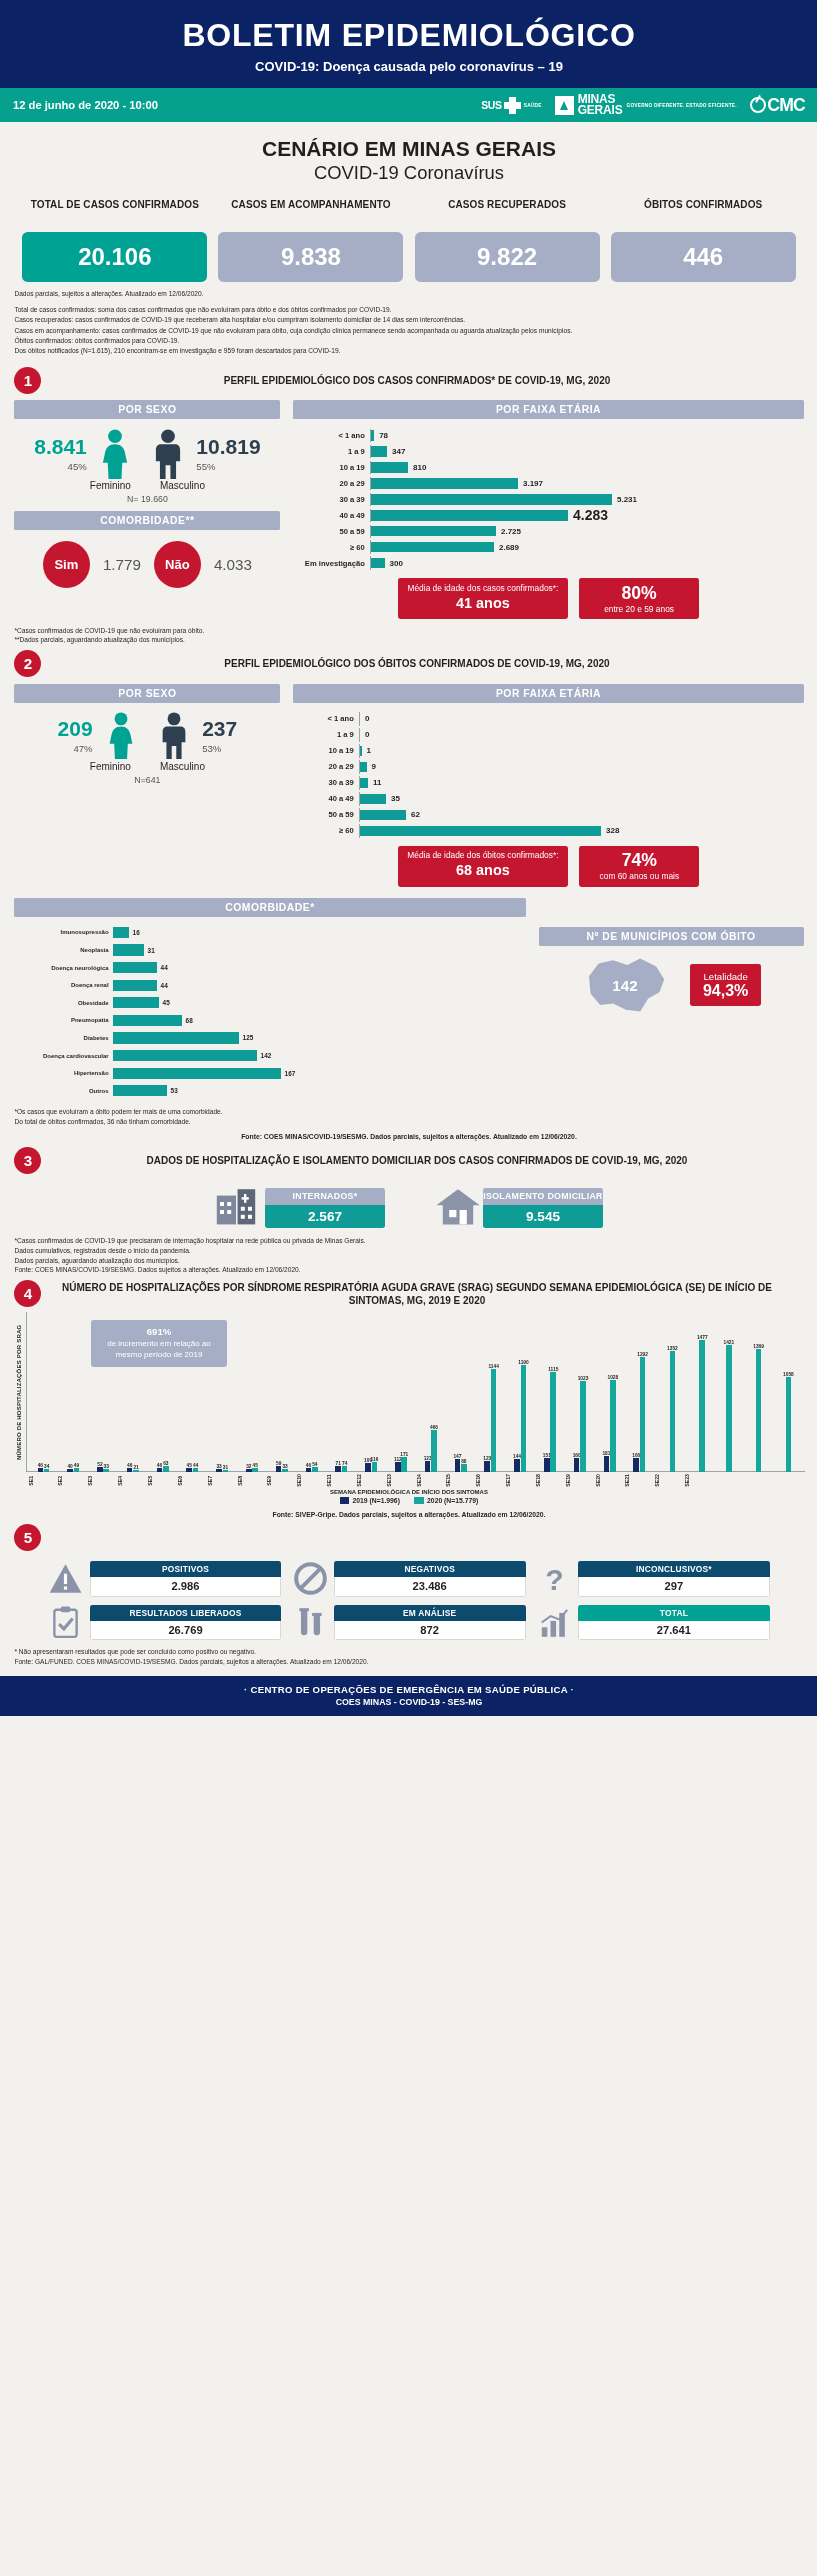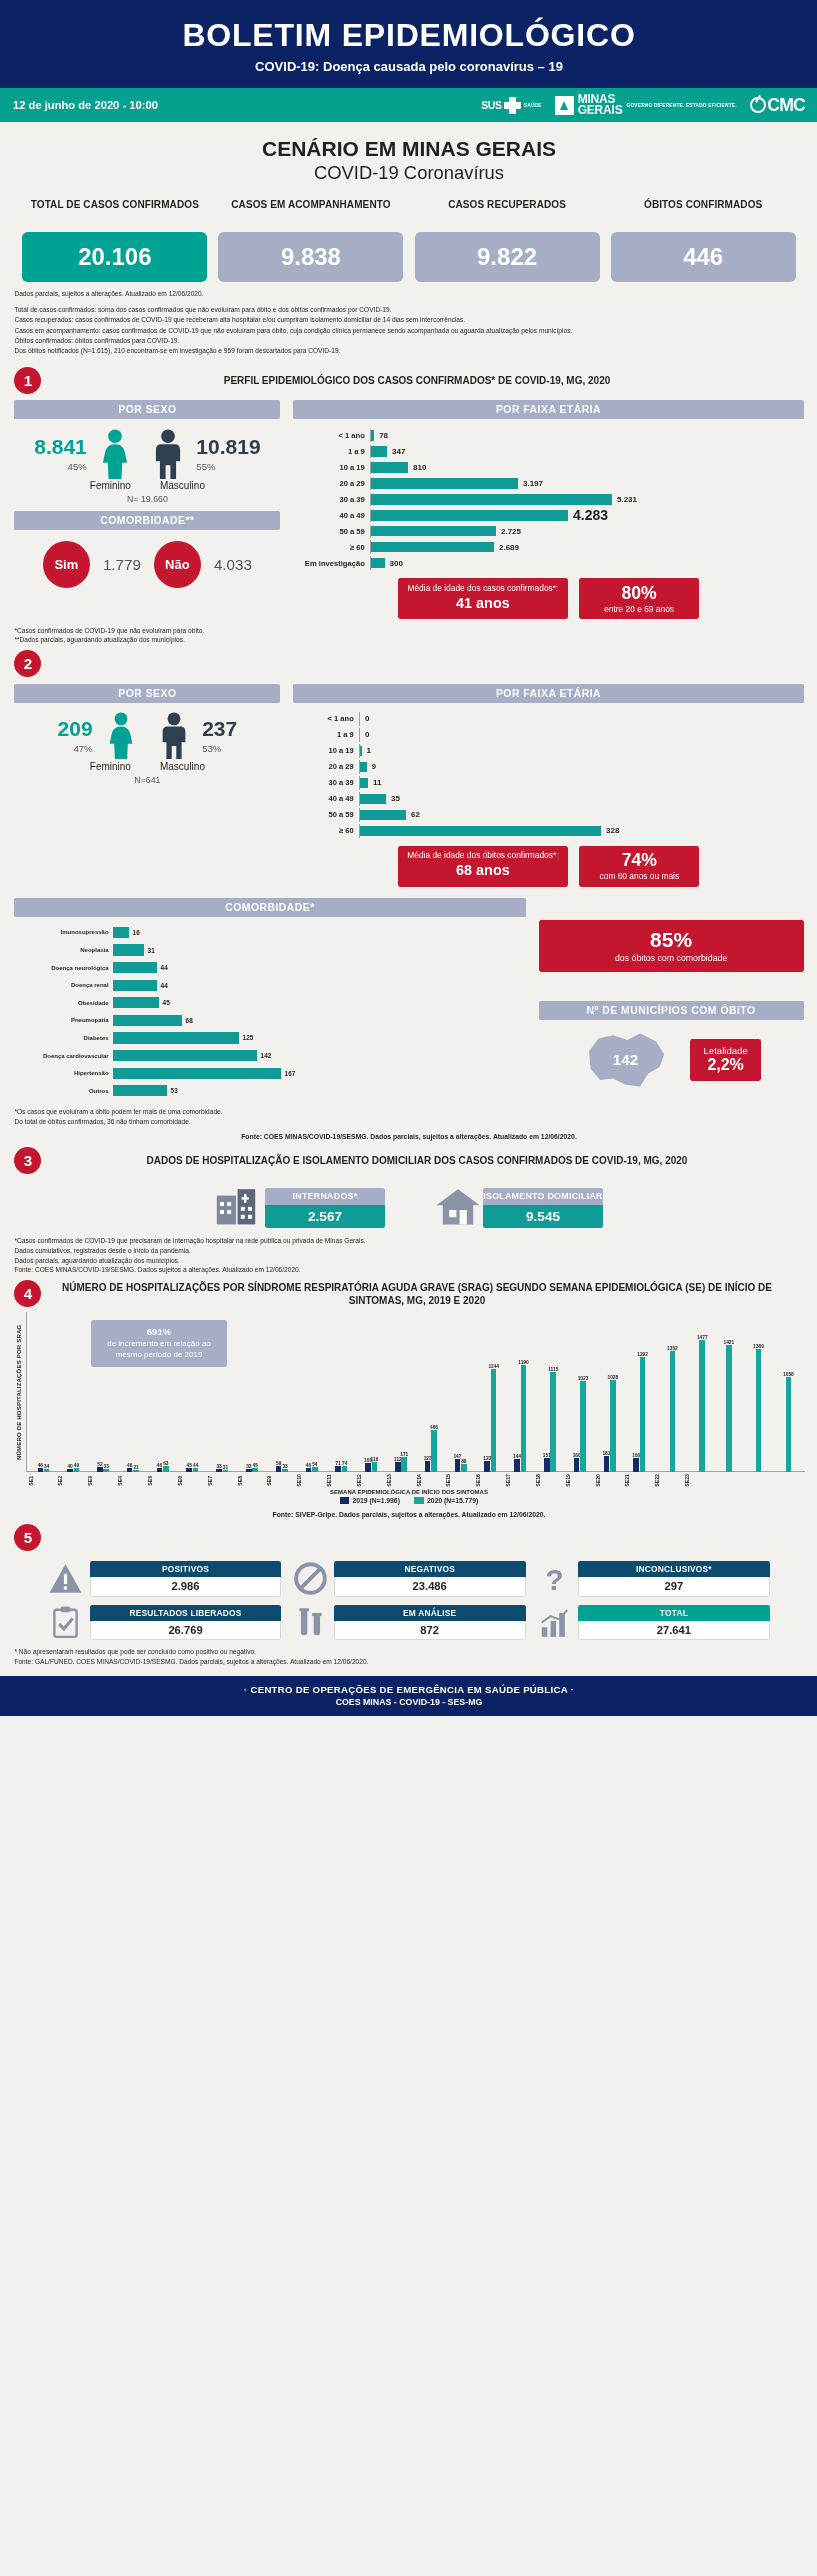--- a/index.html
+++ b/index.html
@@ -378,20 +378,21 @@
       </div>
     </div>
   </div>
   <div class="footnote" id="s1foot">
       <div>*Casos confirmados de COVID-19 que não evoluíram para óbito.</div>
       <div>**Dados parciais, aguardando atualização dos municípios.</div>
     </div>
 
   <div class="sec-head">
     <div class="numdot">2</div>
+    <div class="sec-title">PERFIL EPIDEMIOLÓGICO DOS ÓBITOS CONFIRMADOS DE COVID-19, MG, 2020</div>
   </div>
   <div class="two-col">
     <div class="col-l">
       <div class="banner">POR SEXO</div>
       <div class="sexrow">
         <div style="text-align:right">
           <div class="sexnum f">209</div>
           <div class="pct">47%</div>
         </div>
         <div class="figwrap">
@@ -532,35 +533,31 @@
             <div class="cmbval">167</div>
           </div>
           <div class="cmbrow">
             <div class="cmblbl">Outros</div>
             <div class="cmbbar" style="width: 54px; background: rgb(15, 156, 151);"></div>
             <div class="cmbval">53</div>
           </div>
         </div>
     </div>
     <div style="width:265px">
-      <div class="bigred" style="margin-top:22.4px">
-        <div class="pctbig">85%</div>
-        <div class="sub">dos óbitos com comorbidade</div>
-      </div>
       <div class="banner" style="margin-top:29px">Nº DE MUNICÍPIOS COM ÓBITO</div>
       <div class="mapwrap">
         <div class="mgmap">
           <svg width="88" height="66" viewBox="0 0 110 82">
             <path d="M10 30 L22 14 L40 10 L58 16 L74 8 L94 18 L104 34 L98 50 L84 58 L74 74 L56 72 L40 64 L24 66 L12 52 Z" fill="#a5aec4"></path>
           </svg>
           <div class="mapnum">142</div>
         </div>
         <div class="letalbox">
           <div class="t">Letalidade</div>
-          <div class="v">2,2%</div>
+          <div class="v">94,3%</div>
         </div>
       </div>
     </div>
   </div>
   <div class="footnote" id="s2foot">
       <div>*Os casos que evoluíram a óbito podem ter mais de uma comorbidade.</div>
       <div>Do total de óbitos confirmados, 36 não tinham comorbidade.</div>
     </div>
   <div class="source">Fonte: COES MINAS/COVID-19/SESMG. Dados parciais, sujeitos a alterações. Atualizado em 12/06/2020.</div>
 

